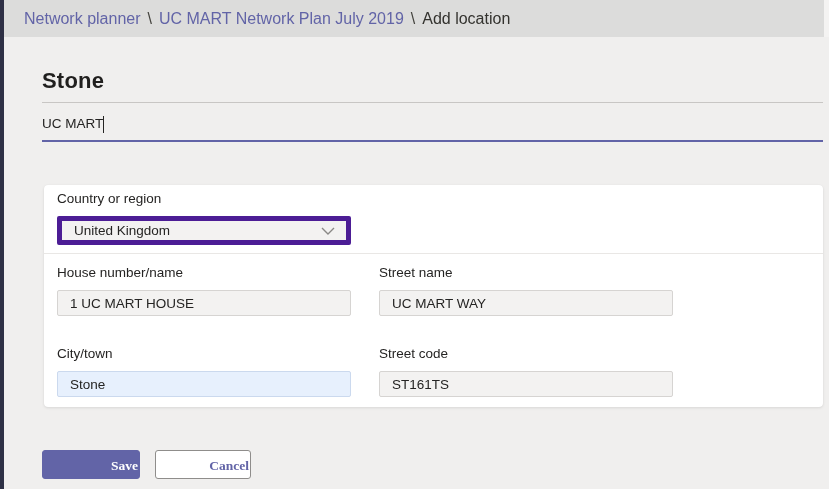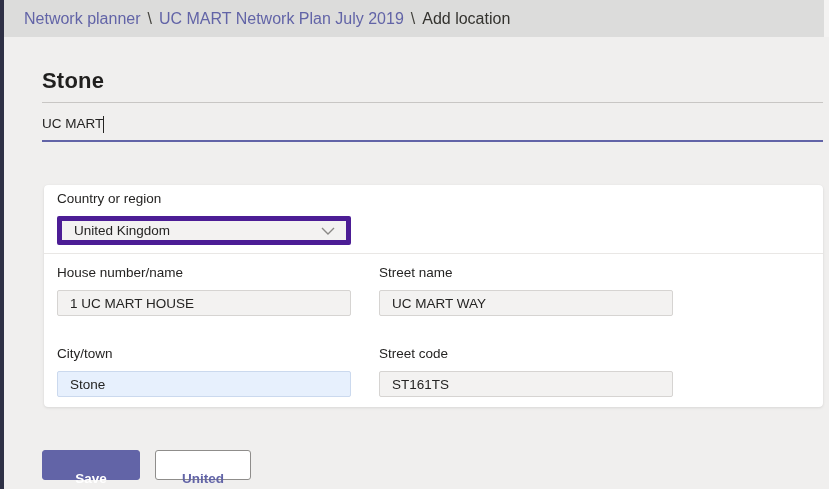--- a/index.html
+++ b/index.html
@@ -131,26 +131,27 @@
   }
 
   
   .actions {
     margin-top: 43px;
     display: flex; gap: 15px;
   }
   .btn {
     height: 29px;
     border-radius: 3px;
-    font-family: Liberation Sans, sans-serif;
+    font-family: Liberation Serif, serif;
     font-size: 13.5px;
     font-weight: 700;
     cursor: pointer;
     line-height: 27px;
-    padding: 14px;
+    padding: 1px;
+    text-align: right;
   }
   .btn-save {
     width: 98px;
     background: #6264a7;
     border: 1px solid #6264a7;
     color: #ffffff;
   }
   .btn-cancel {
     width: 96px;
     background: #ffffff;
@@ -214,16 +215,16 @@
       <div class="field">
         <label class="field-label">Street code</label>
         <input class="field-input" type="text" value="ST161TS" style="">
       </div>
 
     </div>
   </section>
 
   <div class="actions">
     <button class="btn btn-save">Save</button>
-    <button class="btn btn-cancel">United</button>
+    <button class="btn btn-cancel">Cancel</button>
   </div>
 
 </main>
 
 </body></html>

